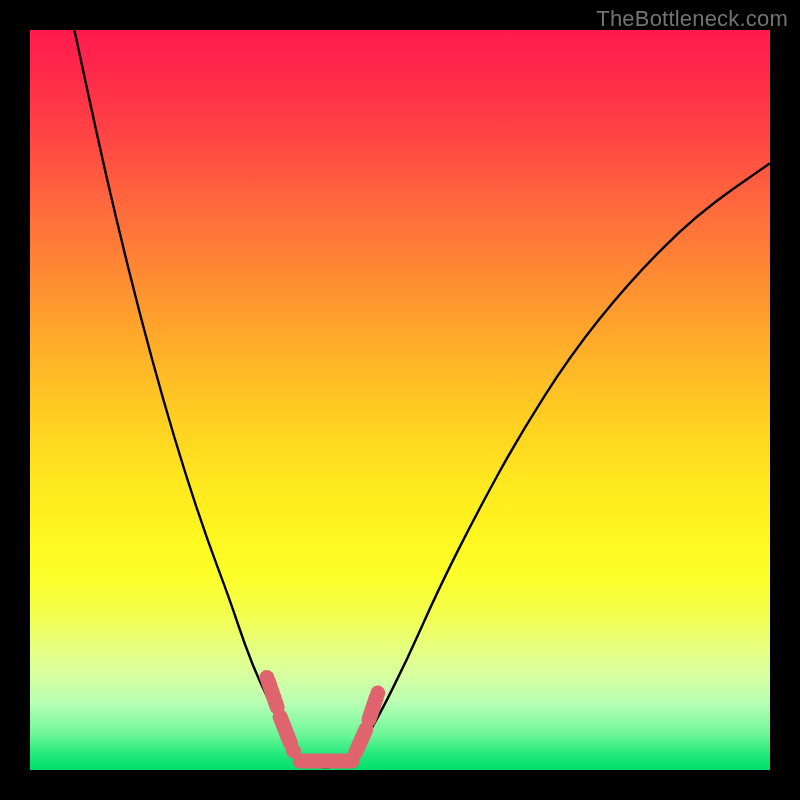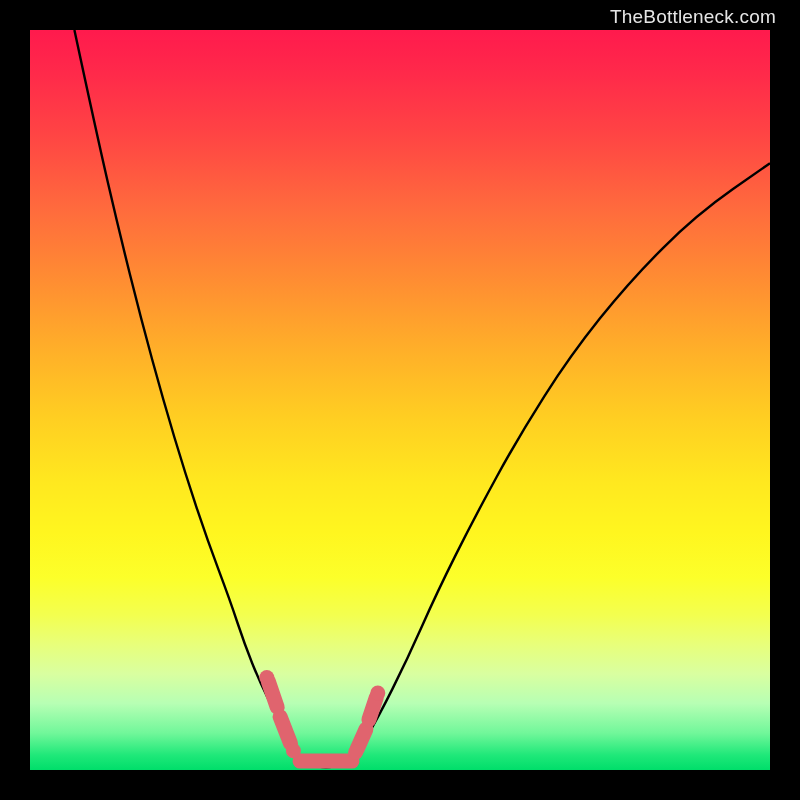--- a/index.html
+++ b/index.html
@@ -7,23 +7,23 @@
     width: 800px;
     height: 800px;
     background: #000;
     position: relative;
     overflow: hidden;
     font-family: Arial, Helvetica, sans-serif;
   }
   .watermark {
     position: absolute;
     top: 6px;
-    right: 24px;
-    color: #e5e5e5;
-    font-size: 19px;
+    right: 12px;
+    color: #737373;
+    font-size: 22px;
     font-weight: 400;
     z-index: 10;
     letter-spacing: 0.2px;
   }
   .plot-area {
     position: absolute;
     left: 30px;
     top: 30px;
     width: 740px;
     height: 740px;

